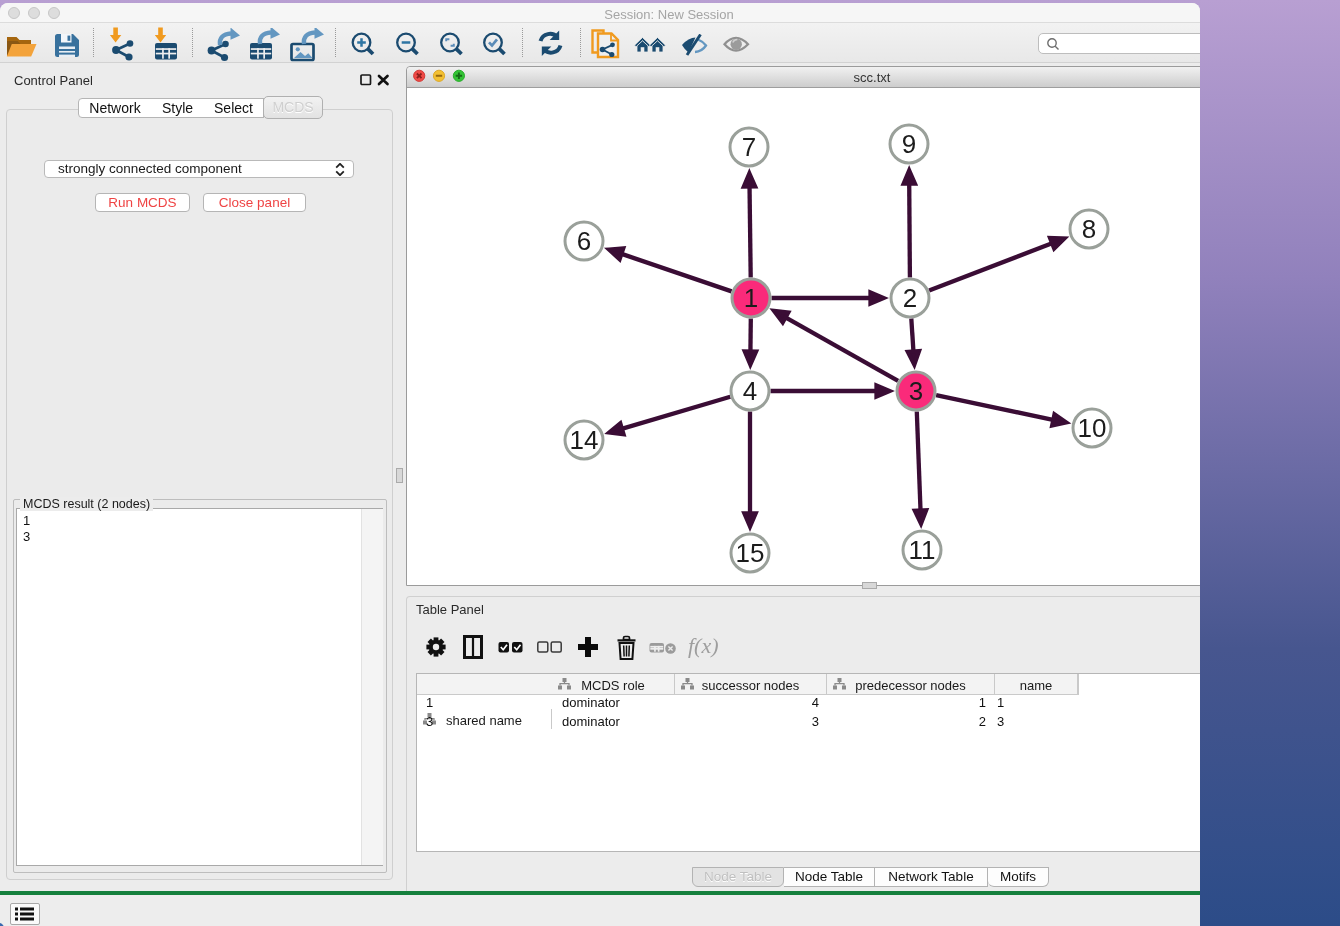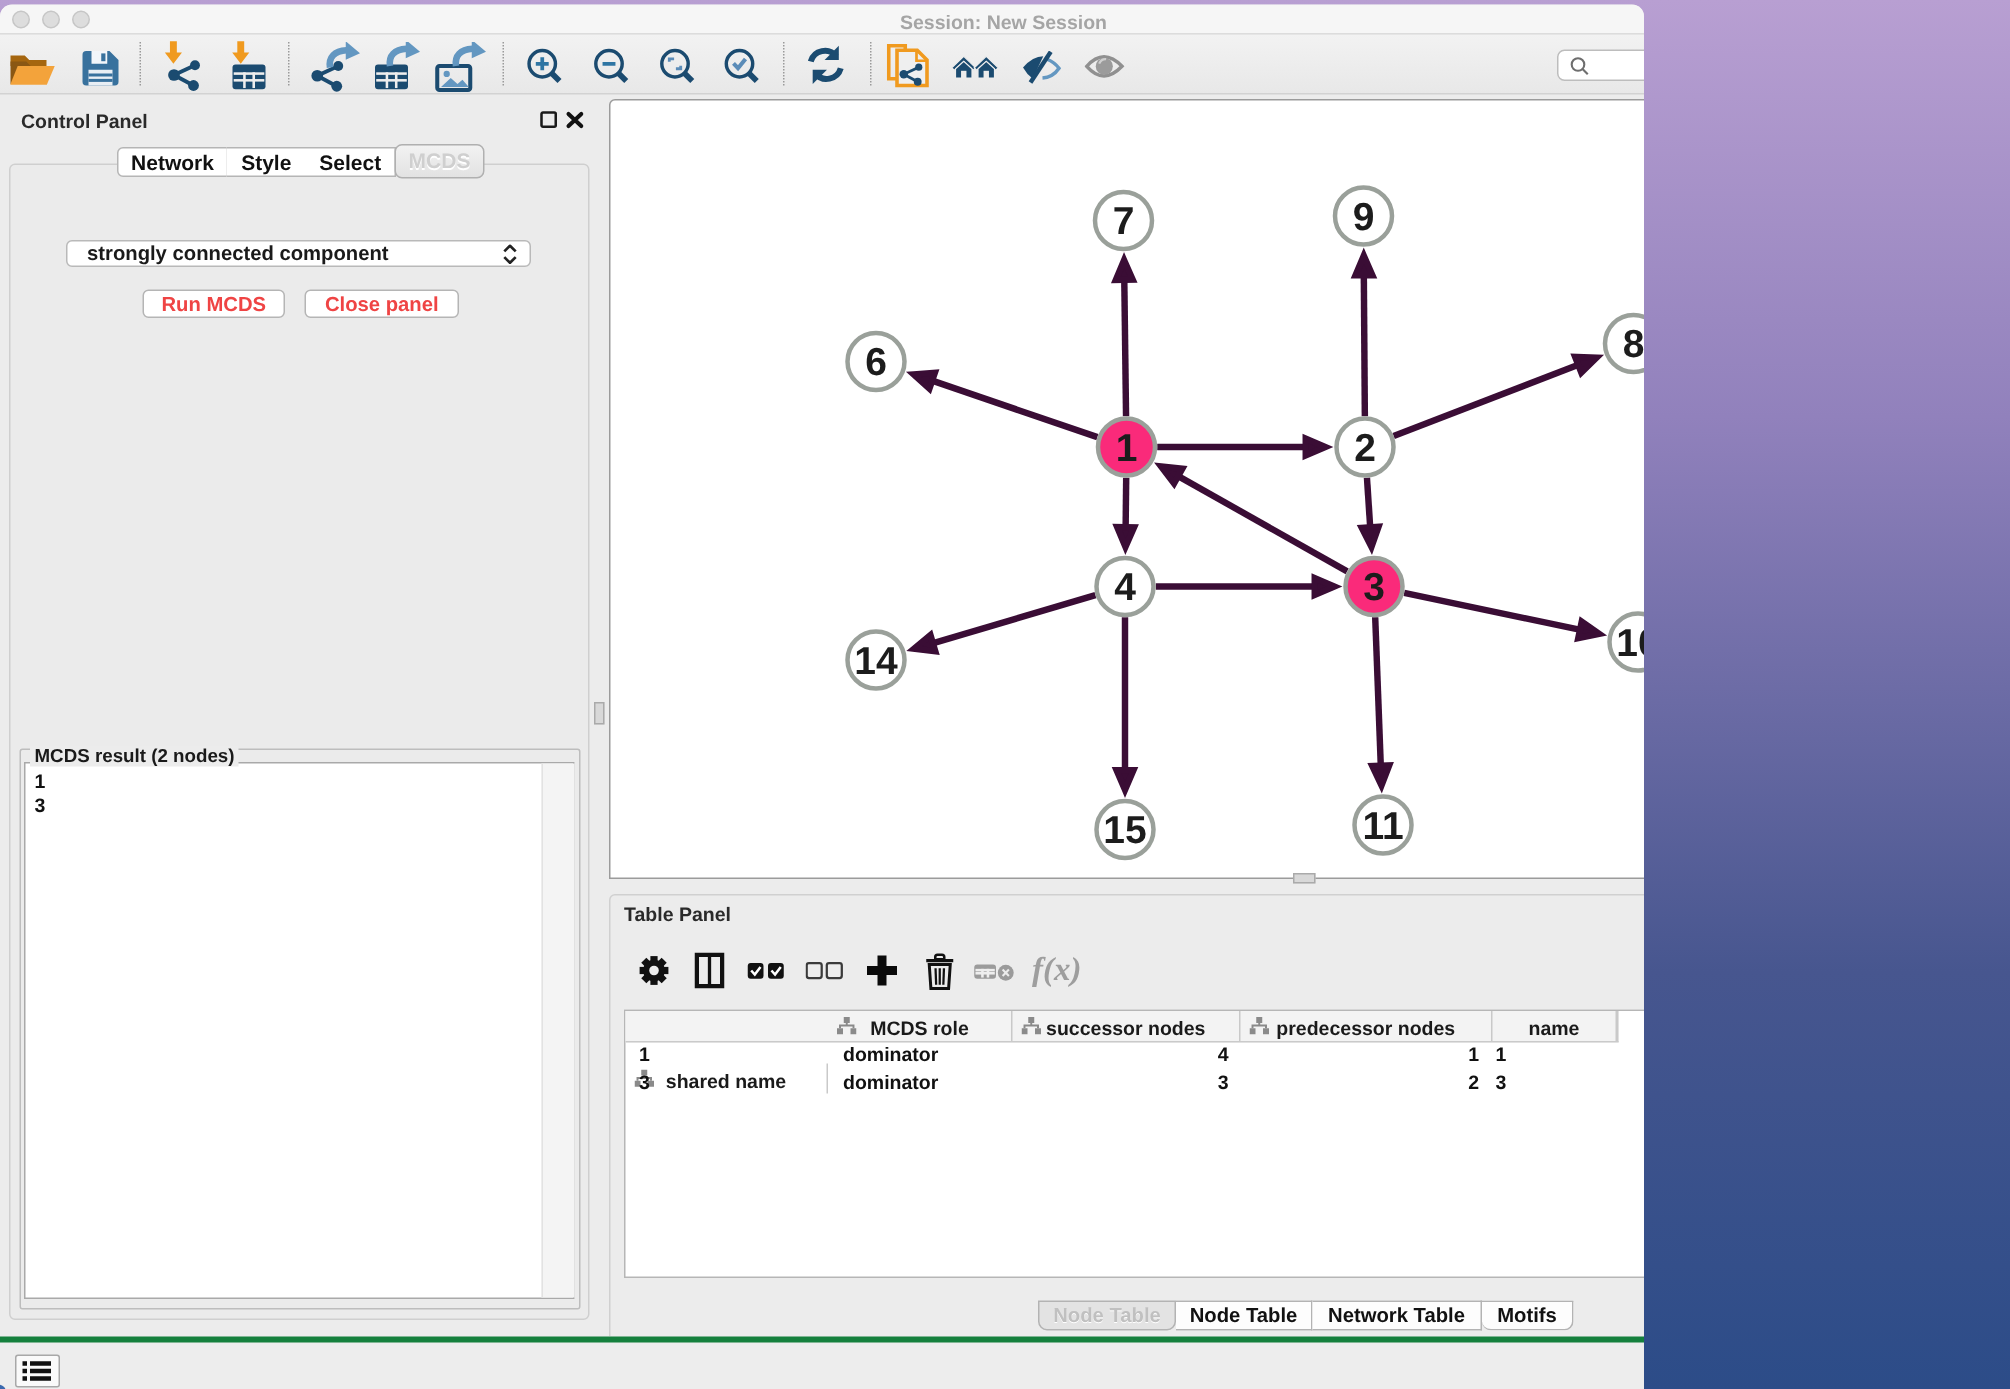--- a/index.html
+++ b/index.html
@@ -1,17 +1,17 @@
 <!DOCTYPE html>
 <html><head><meta charset="utf-8">
 <style>
 html,body{margin:0;padding:0;}
 body{width:1340px;height:926px;overflow:hidden;font-family:"Liberation Sans",sans-serif;}
 #desk{position:absolute;left:0;top:0;width:1340px;height:926px;background:linear-gradient(180deg,#b89fd2 0%,#9181bc 30%,#47568f 70%,#2c4c88 100%);overflow:hidden;}
-#win{position:absolute;left:0;top:3px;width:1096px;height:923px;background:#ececec;border-radius:8px 8px 0 0;overflow:hidden;font-weight:bold;}
+#win{position:absolute;left:0;top:3px;width:1200px;height:923px;background:#ececec;border-radius:8px 8px 0 0;overflow:hidden;}
 .abs{position:absolute;}
 #titlebar{left:0;top:0;width:1338px;height:19px;background:#f6f6f6;}
 .tl{position:absolute;top:4px;width:12px;height:12px;border-radius:50%;background:#ddd;border:1px solid #c6c6c6;box-sizing:border-box;}
 #wtitle{left:0;top:4px;width:1338px;text-align:center;font-size:13px;color:#a5a5a5;}
 #toolbar{left:0;top:19px;width:1338px;height:39px;background:linear-gradient(#f2f2f2,#e8e8e8);border-top:1px solid #dcdcdc;border-bottom:1px solid #d2d2d2;}
 .tsep{position:absolute;top:5px;height:29px;width:0;border-left:1px dotted #9a9a9a;}
 .ticon{position:absolute;}
 #searchbox{position:absolute;left:1038px;top:10px;width:290px;height:19px;background:#fff;border:1px solid #bdbdbd;border-radius:5px;}
 #cp{left:0;top:63px;width:399px;height:825px;background:#ececec;}
 #cptitle{left:14px;top:7px;font-size:13px;color:#2a2a2a;}
@@ -197,20 +197,31 @@
           </svg>
     </div>
     <div class="btn" style="left:95px;width:95px;">Run MCDS</div>
     <div class="btn" style="left:203px;width:103px;">Close panel</div>
     <div class="abs" id="grpbox"></div>
     <div class="abs" id="mcdsresult">1<br>3</div>
     <div class="abs" id="mcdsscroll"></div>
     <div class="abs" id="grplabel">MCDS result (2 nodes)</div>
   </div>
   <div class="abs" id="netwin">
+    <div class="abs" id="nettitle">
+      <svg class="abs" style="left:0;top:0" width="70" height="18">
+        <circle cx="12.2" cy="8.8" r="5.6" fill="#f04a46" stroke="#d13b38" stroke-width="1"></circle>
+        <path d="M9.9 6.5 l4.6 4.6 M14.5 6.5 l-4.6 4.6" stroke="#8c1f1c" stroke-width="1.8"></path>
+        <circle cx="32" cy="8.8" r="5.6" fill="#f3c032" stroke="#dca92b" stroke-width="1"></circle>
+        <path d="M28.8 8.8 h6.4" stroke="#96690f" stroke-width="2"></path>
+        <circle cx="51.9" cy="8.8" r="5.6" fill="#33c335" stroke="#2aad2e" stroke-width="1"></circle>
+        <path d="M48.7 8.8 h6.4 M51.9 5.6 v6.4" stroke="#156b17" stroke-width="1.9"></path>
+      </svg>
+      <div class="abs" id="netname">scc.txt</div>
+    </div>
     <svg class="abs" style="left:0;top:21px" width="930" height="494" font-family="'Liberation Sans', sans-serif">
       <g stroke="#3a0d35" stroke-width="4.3" fill="#3a0d35">
 <line x1="343.7" y1="189.5" x2="342.5" y2="96.5"></line>
 <polygon points="342.4,85.5 348.1,98.4 336.9,98.6"></polygon>
 <line x1="324.6" y1="203.4" x2="212.5" y2="165.1"></line>
 <polygon points="202.1,161.6 216.2,160.5 212.6,171.1"></polygon>
 <line x1="364.5" y1="210.0" x2="465.5" y2="210.0"></line>
 <polygon points="476.5,210.0 463.5,215.6 463.5,204.4"></polygon>
 <line x1="343.8" y1="230.5" x2="343.4" y2="265.5"></line>
 <polygon points="343.3,276.5 337.8,263.4 349.0,263.6"></polygon>

